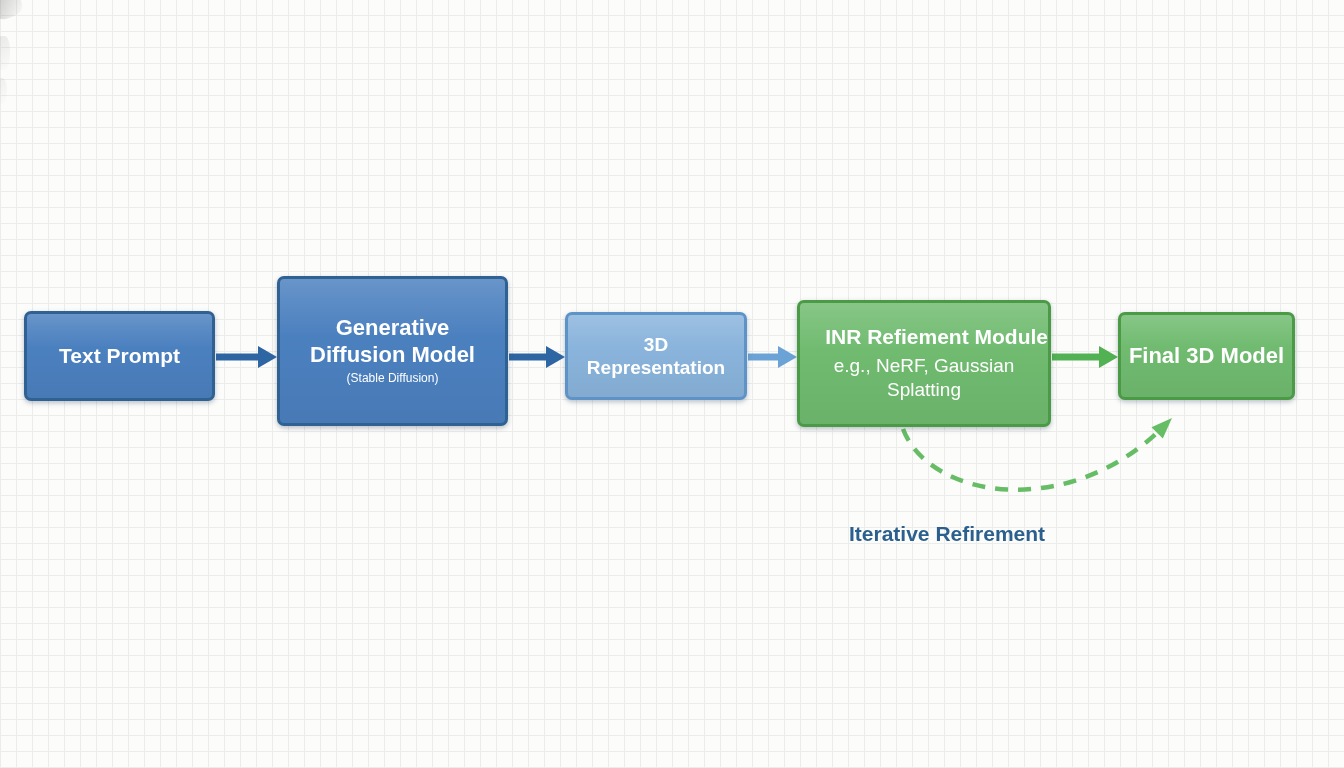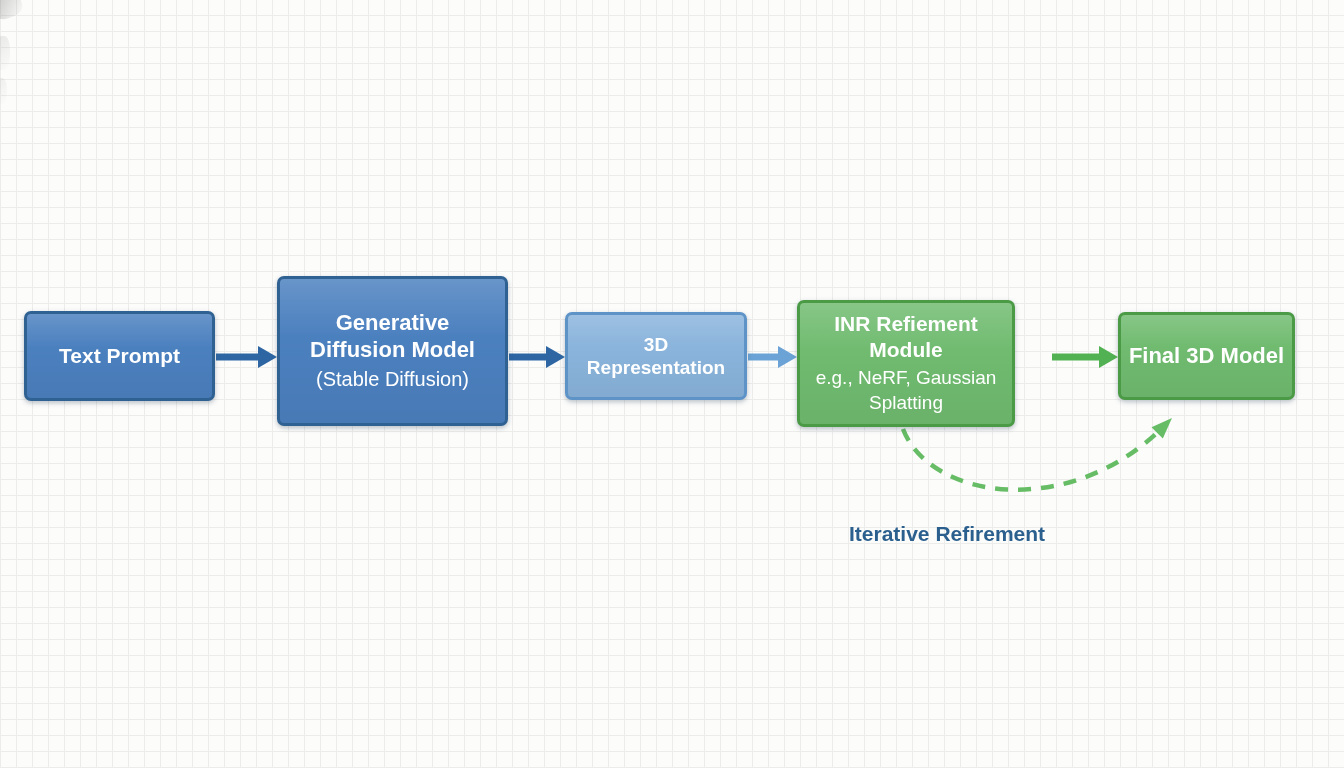--- a/index.html
+++ b/index.html
@@ -63,26 +63,26 @@
     line-height: 1.3;
     margin-top: 2px;
   }
   .node .subtitle:empty { display: none; }
 
   #node-text-prompt        { left: 24px;  top: 311px; width: 191px; height: 90px; }
   #node-text-prompt .title { font-size: 21px; }
 
   #node-diffusion          { left: 277px; top: 276px; width: 231px; height: 150px; }
   #node-diffusion .title   { font-size: 22px; width: 180px; }
-  #node-diffusion .subtitle{ font-size: 20px; }
+  #node-diffusion .subtitle{ font-size: 12px; }
 
   #node-representation        { left: 565px; top: 312px; width: 182px; height: 88px; }
   #node-representation .title { font-size: 19px; width: 150px; }
 
-  #node-inr           { left: 797px; top: 300px; width: 218px; height: 127px; }
+  #node-inr           { left: 797px; top: 300px; width: 254px; height: 127px; align-items: flex-end; }
   #node-inr .title    { font-size: 21px; }
   #node-inr .subtitle { font-size: 19px; margin-top: 4px; }
 
   #node-final        { left: 1118px; top: 312px; width: 177px; height: 88px; }
   #node-final .title { font-size: 22px; }
 
   svg.connectors {
     position: absolute;
     left: 0; top: 0;
     width: 1344px;

